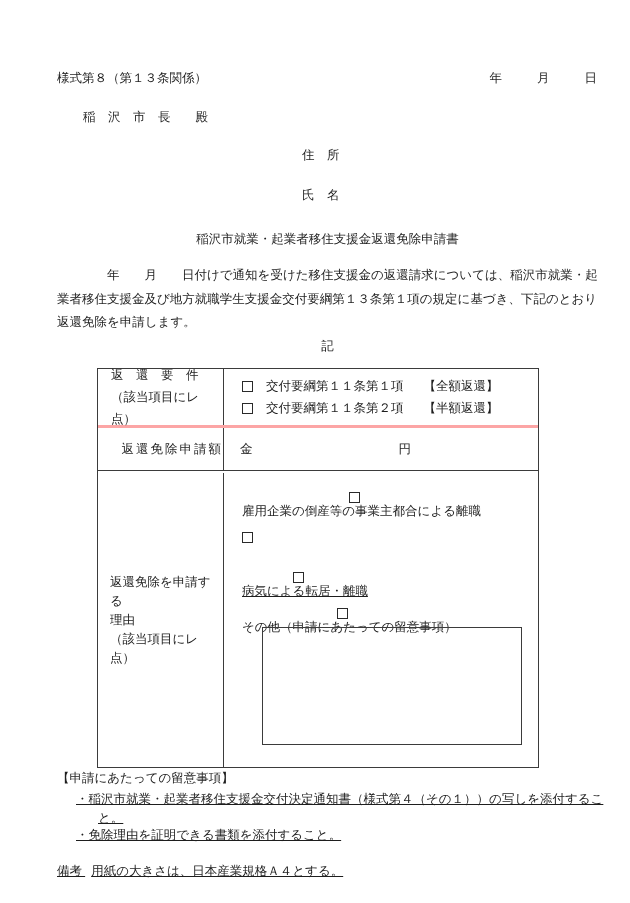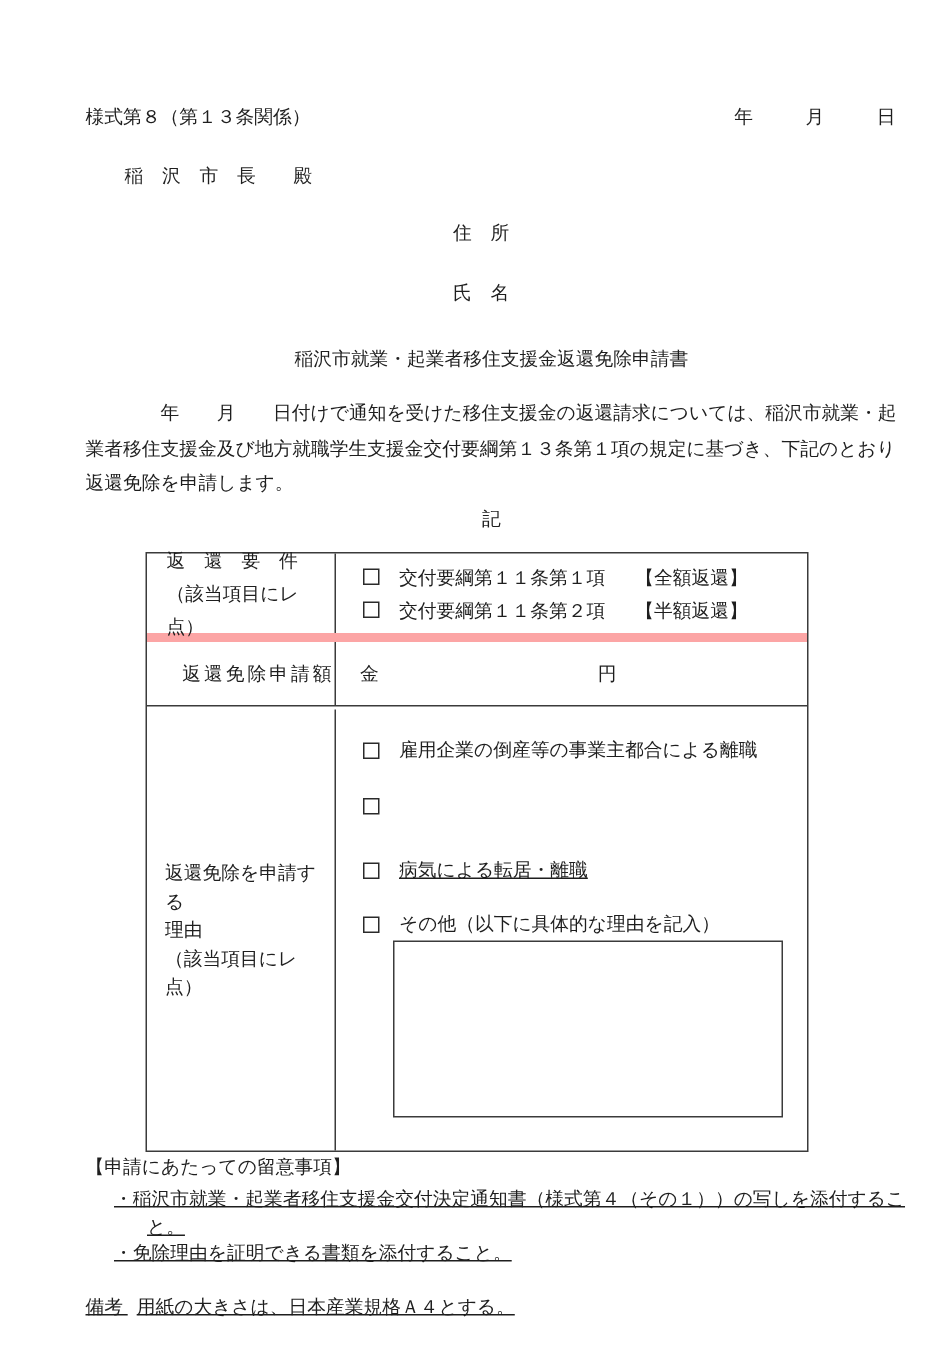--- a/index.html
+++ b/index.html
@@ -16,36 +16,36 @@
   #date-line{top:70px;right:33px;display:flex;gap:35px;}
   #addressee{left:83px;top:109px;}
   #address-label{left:302px;top:147px;}
   #name-label{left:302px;top:187px;}
   #doc-title{top:231px;}
   #body-par{left:57px;top:264px;width:545px;line-height:23.5px;}
   #ki-label{top:338px;}
   
   #main-table{left:97px;top:368px;width:440px;height:398px;border:1px solid #3b3b3b;box-sizing:content-box;}
   .t-row{display:flex;box-sizing:border-box;}
-  #row-requirement{height:59px;border-bottom:6px solid #fca5a5;}
+  #row-requirement{height:59px;border-bottom:3px solid #fca5a5;}
   #row-amount{height:43px;border-bottom:1px solid #3b3b3b;}
   #row-reason{height:294px;}
   .cell-l{width:126px;border-right:1px solid #3b3b3b;box-sizing:border-box;
           display:flex;flex-direction:column;justify-content:center;padding-left:13px;}
   .cell-r{flex:1;position:relative;box-sizing:border-box;}
   #row-requirement .cell-l,#row-requirement .cell-r{line-height:22px;}
   #row-requirement .cell-r{display:flex;flex-direction:column;justify-content:center;padding-left:18px;}
   .opt-line{display:flex;align-items:center;}
   .chk{display:inline-block;width:9px;height:9px;border:1px solid #2a2a2a;margin-right:13px;flex:0 0 auto;}
   .tag{margin-left:20px;}
   #row-amount .cell-l{letter-spacing:2px;text-align:right;}
   #row-amount .cell-r{display:flex;align-items:center;padding-left:16px;}
   #yen-suffix{margin-left:146px;}
   #row-reason .cell-l{line-height:19px;padding-left:12px;position:relative;top:2px;}
-  .reason-opt{position:absolute;left:18px;display:flex;align-items:center;white-space:nowrap;}
+  .reason-opt{position:absolute;left:18px;display:flex;align-items:center;white-space:nowrap;flex-direction:column;}
   #reason-opt-0{top:21px;}
   #reason-opt-1{top:61px;}
   #reason-opt-2{top:101px;text-decoration:underline;}
   #reason-opt-3{top:137px;}
   #free-text-box{position:absolute;left:38px;top:156px;width:258px;height:116px;border:1px solid #3b3b3b;}
   
   #notes-header{left:57px;top:770px;}
   .note-item{left:57px;width:547px;line-height:19px;padding-left:41px;text-indent:-22px;box-sizing:border-box;text-decoration:underline;}
   #note-item-0{top:790px;}
   #note-item-1{top:826px;}
@@ -122,21 +122,21 @@
       </div>
       <div id="reason-opt-1" class="reason-opt">
         <span class="chk"></span>
       </div>
       <div id="reason-opt-2" class="reason-opt">
         <span class="chk"></span>
         <span>病気による転居・離職</span>
       </div>
       <div id="reason-opt-3" class="reason-opt">
         <span class="chk"></span>
-        <span>その他（以下に具体的な理由を記入）</span>
+        <span>その他（申請にあたっての留意事項）</span>
       </div>
       <div id="free-text-box"></div>
     </div>
   </div>
 
 </div>
 
 <div id="notes-header" class="abs">【申請にあたっての留意事項】</div>
 <div id="note-item-0" class="abs note-item">・稲沢市就業・起業者移住支援金交付決定通知書（様式第４（その１））の写しを添付すること。</div>
 <div id="note-item-1" class="abs note-item">・免除理由を証明できる書類を添付すること。</div>

